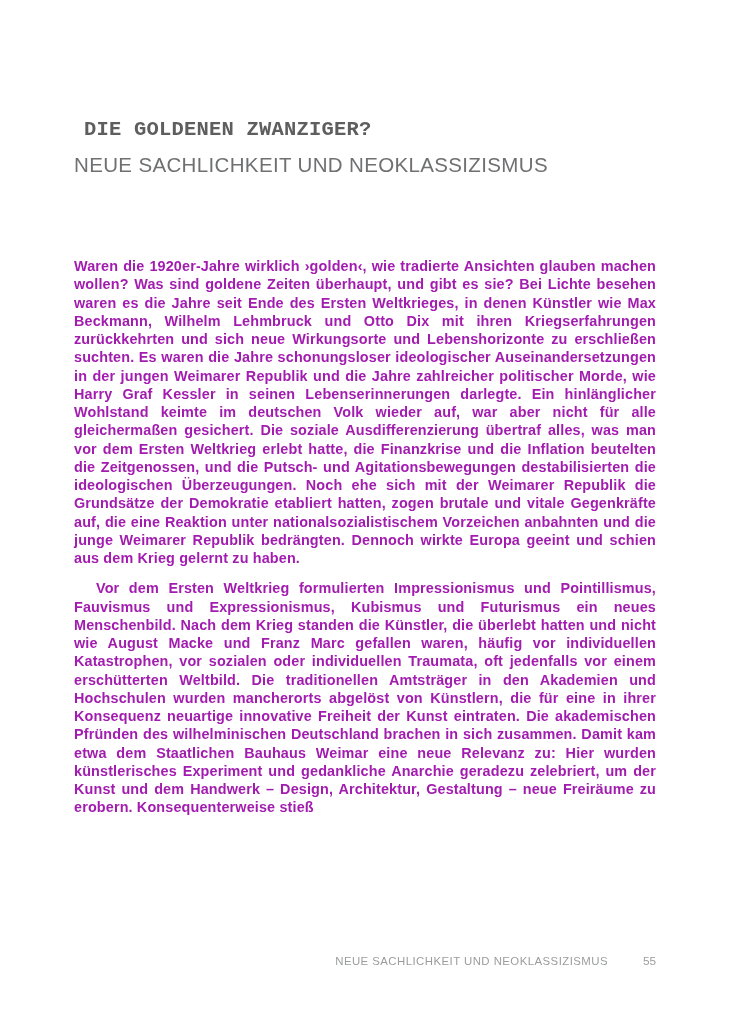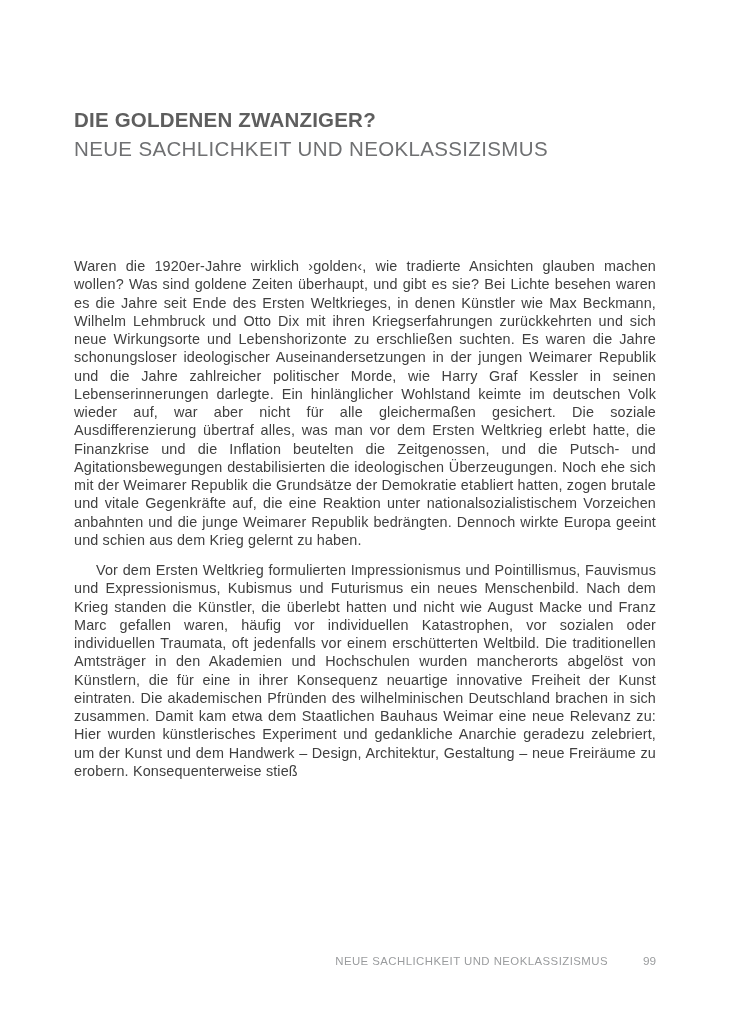--- a/index.html
+++ b/index.html
@@ -24,27 +24,27 @@
   }
 
   
   .heading-block {
     position: absolute;
     left: 74px;
     top: 108px;
     width: 582px;
   }
   .chapter-title {
-    font-family: Liberation Sans, sans-serif;
+    font-family: Liberation Mono, monospace;
     font-weight: bold;
     font-size: 20.5px;
     letter-spacing: 0.2px;
     color: #5e5e5e;
     line-height: 1.18;
-    margin: 0;
+    margin: 10px;
     white-space: nowrap;
   }
   .chapter-subtitle {
     font-family: "Liberation Sans", sans-serif;
     font-weight: 400;
     font-size: 20.5px;
     letter-spacing: 0.35px;
     color: #6f7072;
     line-height: 1.3;
     margin: 4px 0 0 0;
@@ -54,24 +54,24 @@
   
   .body-block {
     position: absolute;
     left: 74px;
     top: 257px;
     width: 582px;
   }
   .body-para {
     margin: 0;
     font-family: "Liberation Sans", sans-serif;
-    font-weight: 400;
+    font-weight: 700;
     font-size: 14.4px;
     line-height: 18.25px;
-    color: #404040;
+    color: #a21caf;
     text-align: justify;
     text-justify: inter-word;
     hyphens: manual;
     -webkit-hyphens: manual;
     letter-spacing: 0.01em;
   }
   .body-para.indented {
     text-indent: 22px;
   }
   .body-para + .body-para {
@@ -113,16 +113,16 @@
     <h2 class="chapter-subtitle">NEUE SACHLICHKEIT UND NEOKLASSIZISMUS</h2>
   </div>
 
   <div class="body-block">
     <p class="body-para">Waren die 1920er-Jahre wirklich ›golden‹, wie tradierte Ansichten glauben machen wollen? Was sind goldene Zeiten überhaupt, und gibt es sie? Bei Lichte besehen waren es die Jahre seit Ende des Ersten Weltkrieges, in denen Künstler wie Max Beckmann, Wilhelm Lehmbruck und Otto Dix mit ihren Kriegserfahrungen zurückkehrten und sich neue Wirkungsorte und Lebenshorizonte zu erschließen suchten. Es waren die Jahre schonungsloser ideologischer Auseinandersetzungen in der jungen Weimarer Republik und die Jahre zahlreicher politischer Morde, wie Harry Graf Kessler in seinen Lebenserinnerungen darlegte. Ein hinlänglicher Wohlstand keimte im deutschen Volk wieder auf, war aber nicht für alle gleichermaßen gesichert. Die soziale Ausdifferenzierung übertraf alles, was man vor dem Ersten Weltkrieg erlebt hatte, die Finanzkrise und die Inflation beutelten die Zeitgenossen, und die Putsch- und Agitationsbewegungen destabilisierten die ideologischen Überzeugungen. Noch ehe sich mit der Weimarer Republik die Grundsätze der Demokratie etabliert hatten, zogen brutale und vitale Gegenkräfte auf, die eine Reaktion unter nationalsozialistischem Vorzeichen anbahnten und die junge Weimarer Republik bedrängten. Dennoch wirkte Europa geeint und schien aus dem Krieg gelernt zu haben.</p>
     <p class="body-para indented">Vor dem Ersten Weltkrieg formulierten Impressionismus und Pointillismus, Fauvismus und Expressionismus, Kubismus und Futurismus ein neues Menschenbild. Nach dem Krieg standen die Künstler, die überlebt hatten und nicht wie August Macke und Franz Marc gefallen waren, häufig vor individuellen Katastrophen, vor sozialen oder individuellen Traumata, oft jedenfalls vor einem erschütterten Weltbild. Die traditionellen Amtsträger in den Akademien und Hochschulen wurden mancherorts abgelöst von Künstlern, die für eine in ihrer Konsequenz neuartige innovative Freiheit der Kunst eintraten. Die akademischen Pfründen des wilhelminischen Deutschland brachen in sich zusammen. Damit kam etwa dem Staatlichen Bauhaus Weimar eine neue Relevanz zu: Hier wurden künstlerisches Experiment und gedankliche Anarchie geradezu zelebriert, um der Kunst und dem Handwerk – Design, Architektur, Gestaltung – neue Freiräume zu erobern. Konsequenterweise stieß</p>
   </div>
 
   <div class="footer">
     <span class="footer-running-head">NEUE SACHLICHKEIT UND NEOKLASSIZISMUS</span>
-    <span class="footer-page-number">99</span>
+    <span class="footer-page-number">55</span>
   </div>
 
 </div>
 
 </body></html>

